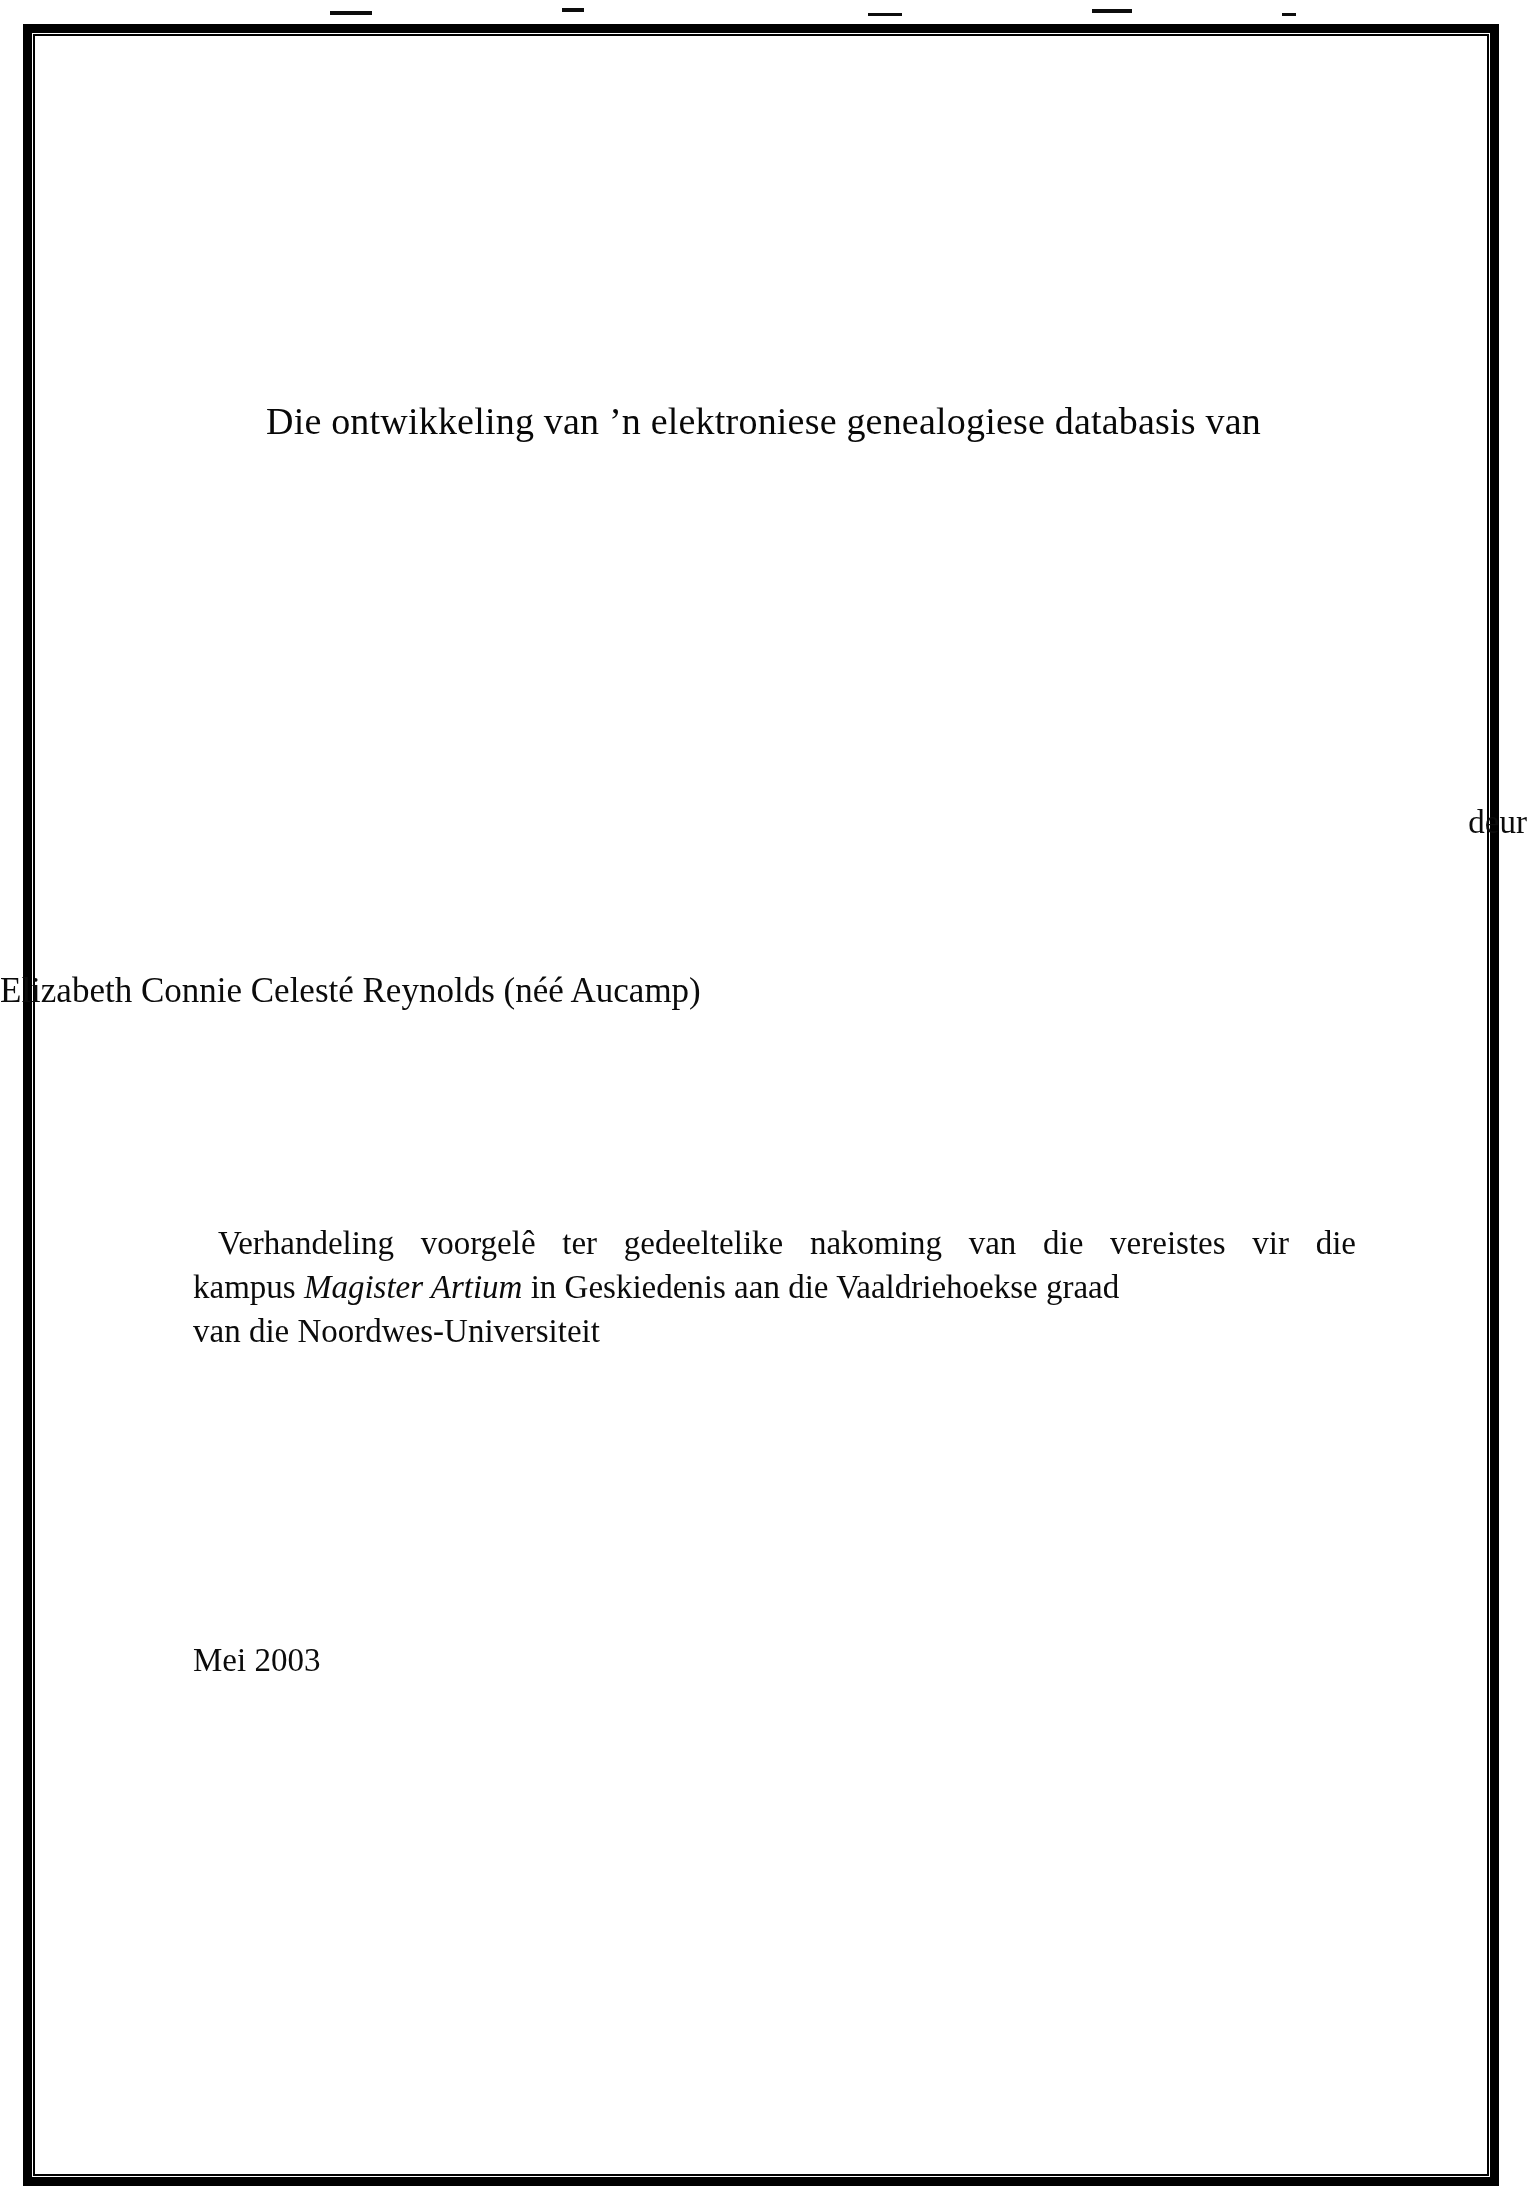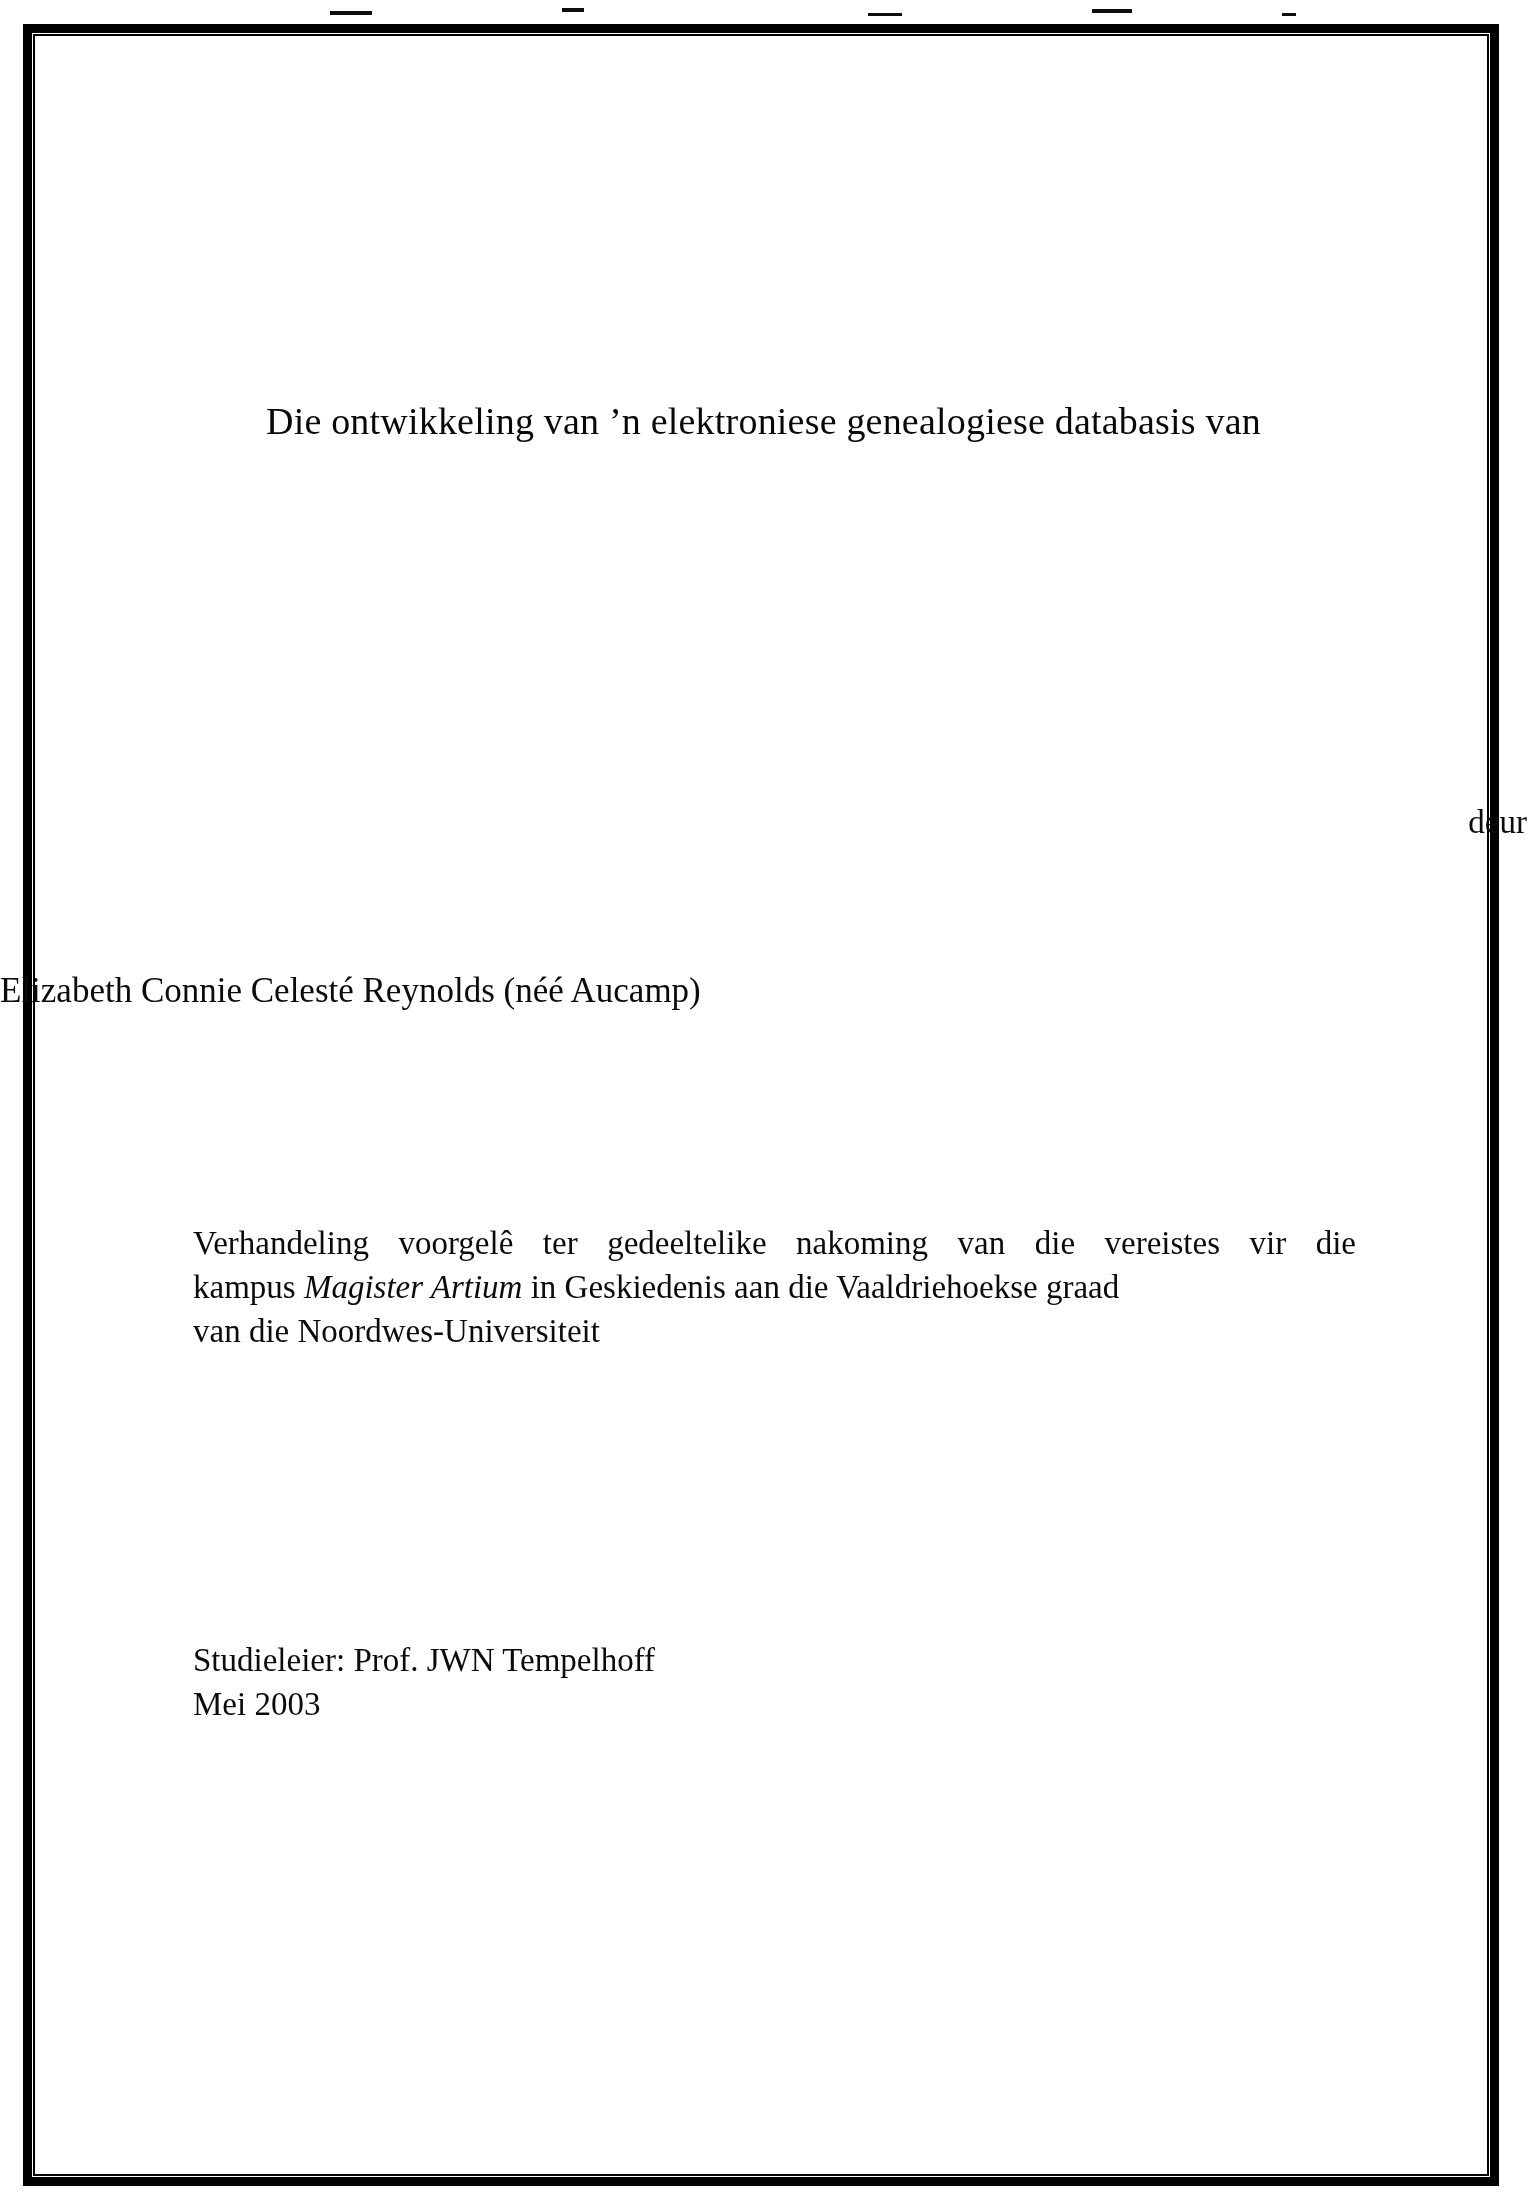--- a/index.html
+++ b/index.html
@@ -51,20 +51,21 @@
   .statement {
     position: absolute;
     left: 193px; top: 1221px;
     width: 1163px;
     font-size: 33px;
     line-height: 44px;
   }
   .statement .line-justify {
     text-align: justify;
     text-align-last: justify;
+    margin-left: 25px;
   }
   .statement i { font-style: italic; }
   .supervisor {
     position: absolute;
     left: 193px; top: 1638px;
     font-size: 33px;
     line-height: 44px;
   }
   .logo {
     position: absolute;
@@ -110,18 +111,17 @@
 
   <div class="author">Elizabeth Connie Celesté Reynolds (néé Aucamp)</div>
 
   <div class="statement">
     <div class="line-justify">Verhandeling voorgelê ter gedeeltelike nakoming van die vereistes vir die</div>
     <div><span>kampus</span> <i>Magister Artium</i> <span>in Geskiedenis aan die Vaaldriehoekse graad</span></div>
     <div>van die Noordwes-Universiteit</div>
   </div>
 
   <div class="supervisor">
-    <div>Studieleier: Prof. JWN Tempelhoff</div>
     <div>Mei 2003</div>
   </div>
 
 
 </div>
 
 </body></html>

